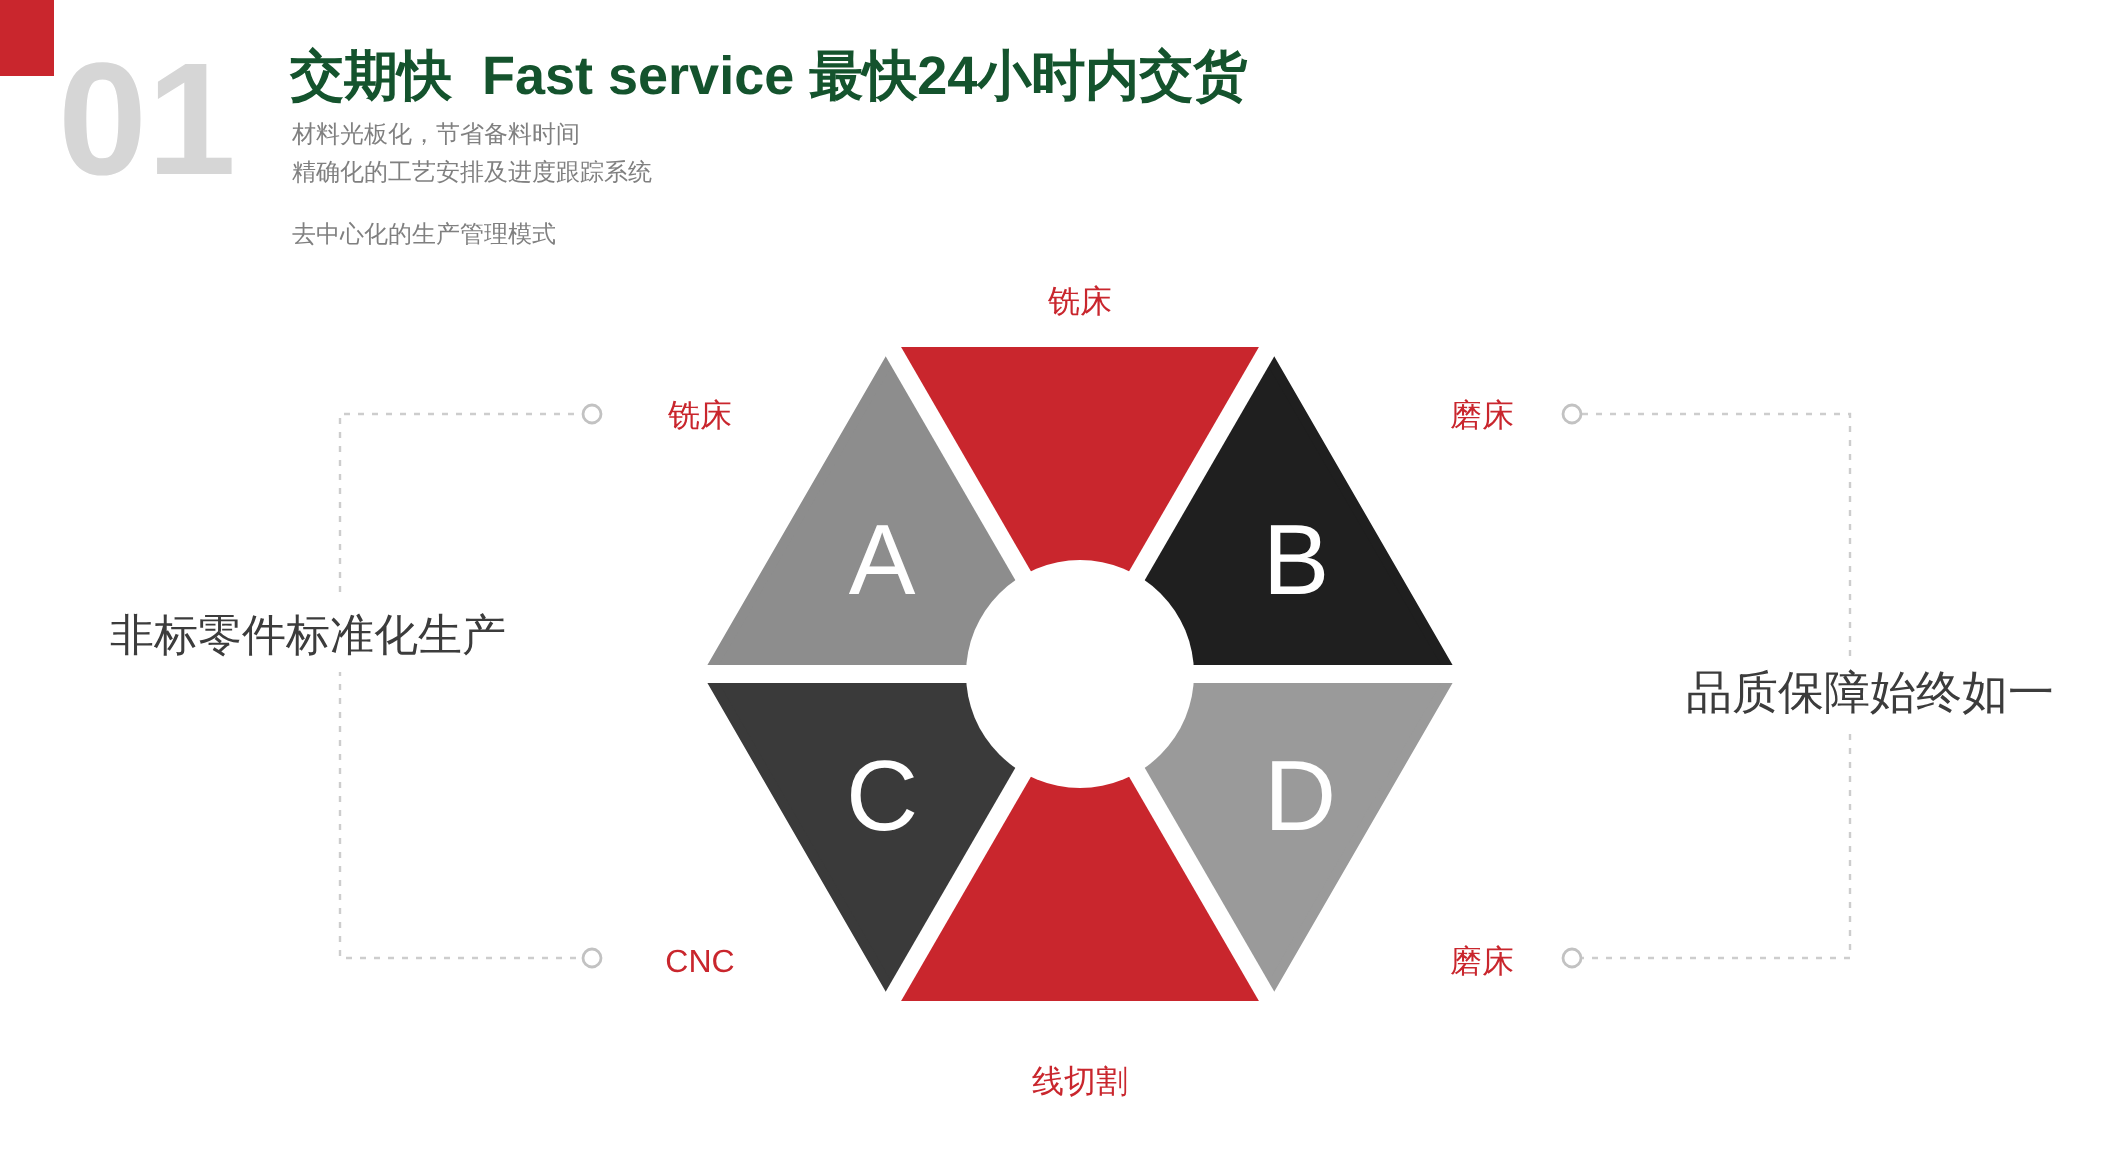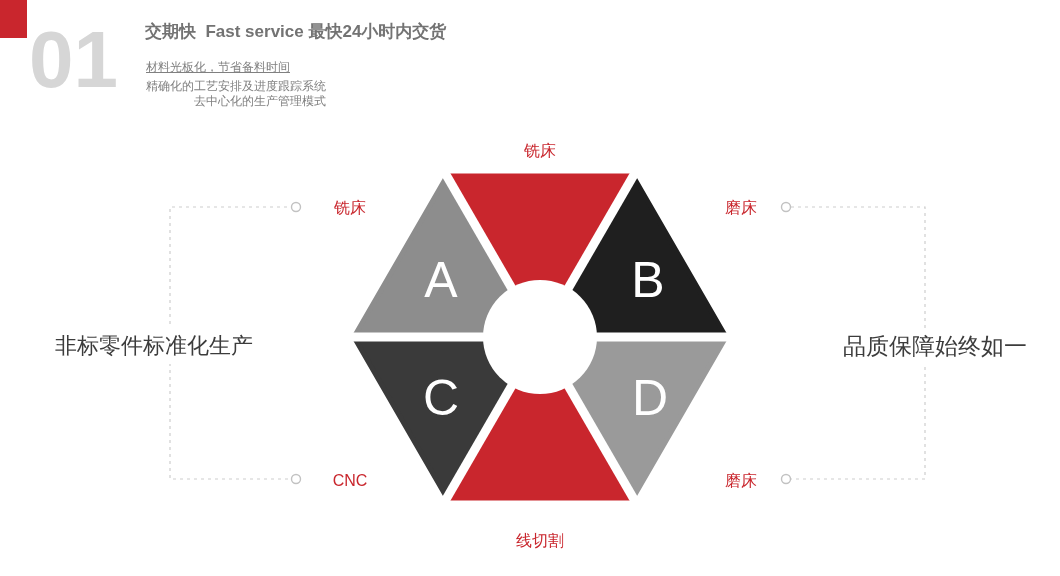--- a/index.html
+++ b/index.html
@@ -11,35 +11,35 @@
     font-family:"Liberation Sans","DejaVu Sans",sans-serif;
   }
   svg.stage { position:absolute; left:0; top:0; }
 
   .big-index {
     position:absolute; left:29px; top:16px;
     font-size:80px; font-weight:700; color:#d6d6d6; line-height:1.1;
   }
   .title {
     position:absolute; left:145px; top:20px;
-    font-size:17px; font-weight:700; color:#737373; white-space:pre;
+    font-size:27px; font-weight:700; color:#14532d; white-space:pre;
   }
   .sub {
     position:absolute; left:146px;
     font-size:12px; color:#808080; line-height:19px; white-space:nowrap;
   }
-  .sub.l1 { top:58px;text-decoration:underline; }
+  .sub.l1 { top:58px; }
   .sub.l2 { top:77px; }
-  .sub.l3 { top:92px;margin-left:48px; }
+  .sub.l3 { top:108px; }
 
   .caption {
     position:absolute; background:#ffffff; color:#3c3c3c;
     white-space:nowrap; padding:3px 6px;
   }
-  .caption.left  { left:49px;  top:328px; font-size:22px; }
+  .caption.left  { left:49px;  top:300px; font-size:22px; }
   .caption.right { left:837px; top:328px; font-size:23px;text-align:right; }
 
   text.letter {
     font-size:50px; fill:#ffffff;
     font-family:"Liberation Sans","DejaVu Sans",sans-serif;
   }
   text.seg-label {
     font-size:16px;
     font-family:"Liberation Sans","DejaVu Sans",sans-serif;
   }

